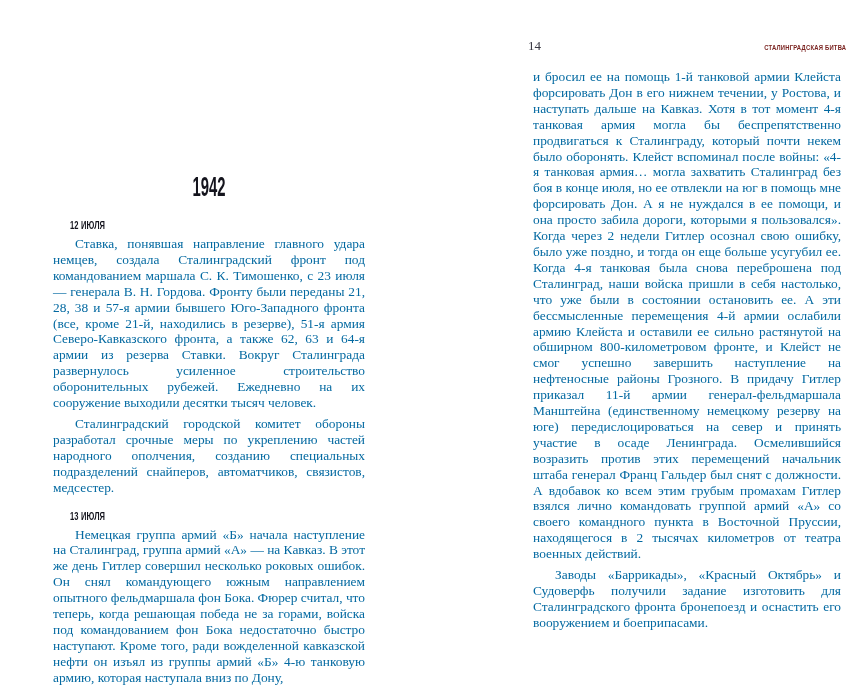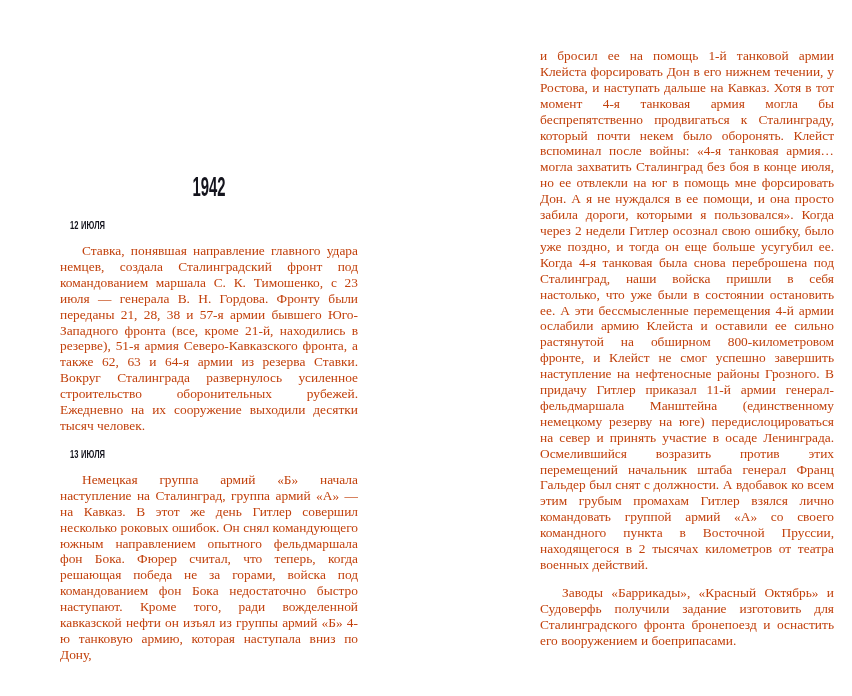--- a/index.html
+++ b/index.html
@@ -32,23 +32,23 @@
     color:#14141d;
     text-transform:uppercase;
     transform:scaleX(0.72);
     transform-origin:0 50%;
     margin:14px 0 3px 22px;
     letter-spacing:0.2px;
   }
   .body-par{
     font-size:13.4px;
     line-height:15.9px;
-    color:#c2410c;
+    color:#0369a1;
     text-align:justify;
-    margin:12px;
+    margin:5px;
   }
   .body-par.indent{text-indent:22px;}
 
   .page-header{
     display:flex;justify-content:space-between;align-items:flex-end;
     height:16px;margin-bottom:17px;
   }
   .page-number{
     font-size:13px;color:#3a3a44;line-height:13px;
   }
@@ -65,21 +65,26 @@
   }
 </style>
 </head>
 <body>
 
 <div class="page left-page">
   <h1 class="chapter-title">1942</h1>
 
   <h2 class="date-heading">12 июля</h2>
   <p class="body-par indent">Ставка, понявшая направление главного удара немцев, создала Сталинградский фронт под командованием маршала С. К. Тимошенко, с 23 июля — генерала В. Н. Гордова. Фронту были переданы 21, 28, 38 и 57-я армии бывшего Юго-Западного фронта (все, кроме 21-й, находились в резерве), 51-я армия Северо-Кавказского фронта, а также 62, 63 и 64-я армии из резерва Ставки. Вокруг Сталинграда развернулось усиленное строительство оборонительных рубежей. Ежедневно на их сооружение выходили десятки тысяч человек.</p>
+  <p class="body-par indent">Сталинградский городской комитет обороны разработал срочные меры по укреплению частей народного ополчения, созданию специальных подразделений снайперов, автоматчиков, связистов, медсестер.</p>
 
   <h2 class="date-heading">13 июля</h2>
   <p class="body-par indent">Немецкая группа армий «Б» начала наступление на Сталинград, группа армий «А» — на Кавказ. В этот же день Гитлер совершил несколько роковых ошибок. Он снял командующего южным направлением опытного фельдмаршала фон Бока. Фюрер считал, что теперь, когда решающая победа не за горами, войска под командованием фон Бока недостаточно быстро наступают. Кроме того, ради вожделенной кавказской нефти он изъял из группы армий «Б» 4-ю танковую армию, которая наступала вниз по Дону,</p>
 </div>
 
 <div class="page right-page">
+  <div class="page-header">
+    <span class="page-number">14</span>
+    <span class="running-head">СТАЛИНГРАДСКАЯ БИТВА</span>
+  </div>
   <p class="body-par">и бросил ее на помощь 1-й танковой армии Клейста форсировать Дон в его нижнем течении, у Ростова, и наступать дальше на Кавказ. Хотя в тот момент 4-я танковая армия могла бы беспрепятственно продвигаться к Сталинграду, который почти некем было оборонять. Клейст вспоминал после войны: «4-я танковая армия… могла захватить Сталинград без боя в конце июля, но ее отвлекли на юг в помощь мне форсировать Дон. А я не нуждался в ее помощи, и она просто забила дороги, которыми я пользовался». Когда через 2 недели Гитлер осознал свою ошибку, было уже поздно, и тогда он еще больше усугубил ее. Когда 4-я танковая была снова переброшена под Сталинград, наши войска пришли в себя настолько, что уже были в состоянии остановить ее. А эти бессмысленные перемещения 4-й армии ослабили армию Клейста и оставили ее сильно растянутой на обширном 800-километровом фронте, и Клейст не смог успешно завершить наступление на нефтеносные районы Грозного. В придачу Гитлер приказал 11-й армии генерал-фельдмаршала Манштейна (единственному немецкому резерву на юге) передислоцироваться на север и принять участие в осаде Ленинграда. Осмелившийся возразить против этих перемещений начальник штаба генерал Франц Гальдер был снят с должности. А вдобавок ко всем этим грубым промахам Гитлер взялся лично командовать группой армий «А» со своего командного пункта в Восточной Пруссии, находящегося в 2 тысячах километров от театра военных действий.</p>
   <p class="body-par indent">Заводы «Баррикады», «Красный Октябрь» и Судоверфь получили задание изготовить для Сталинградского фронта бронепоезд и оснастить его вооружением и боеприпасами.</p>
 </div>
 
 </body></html>

